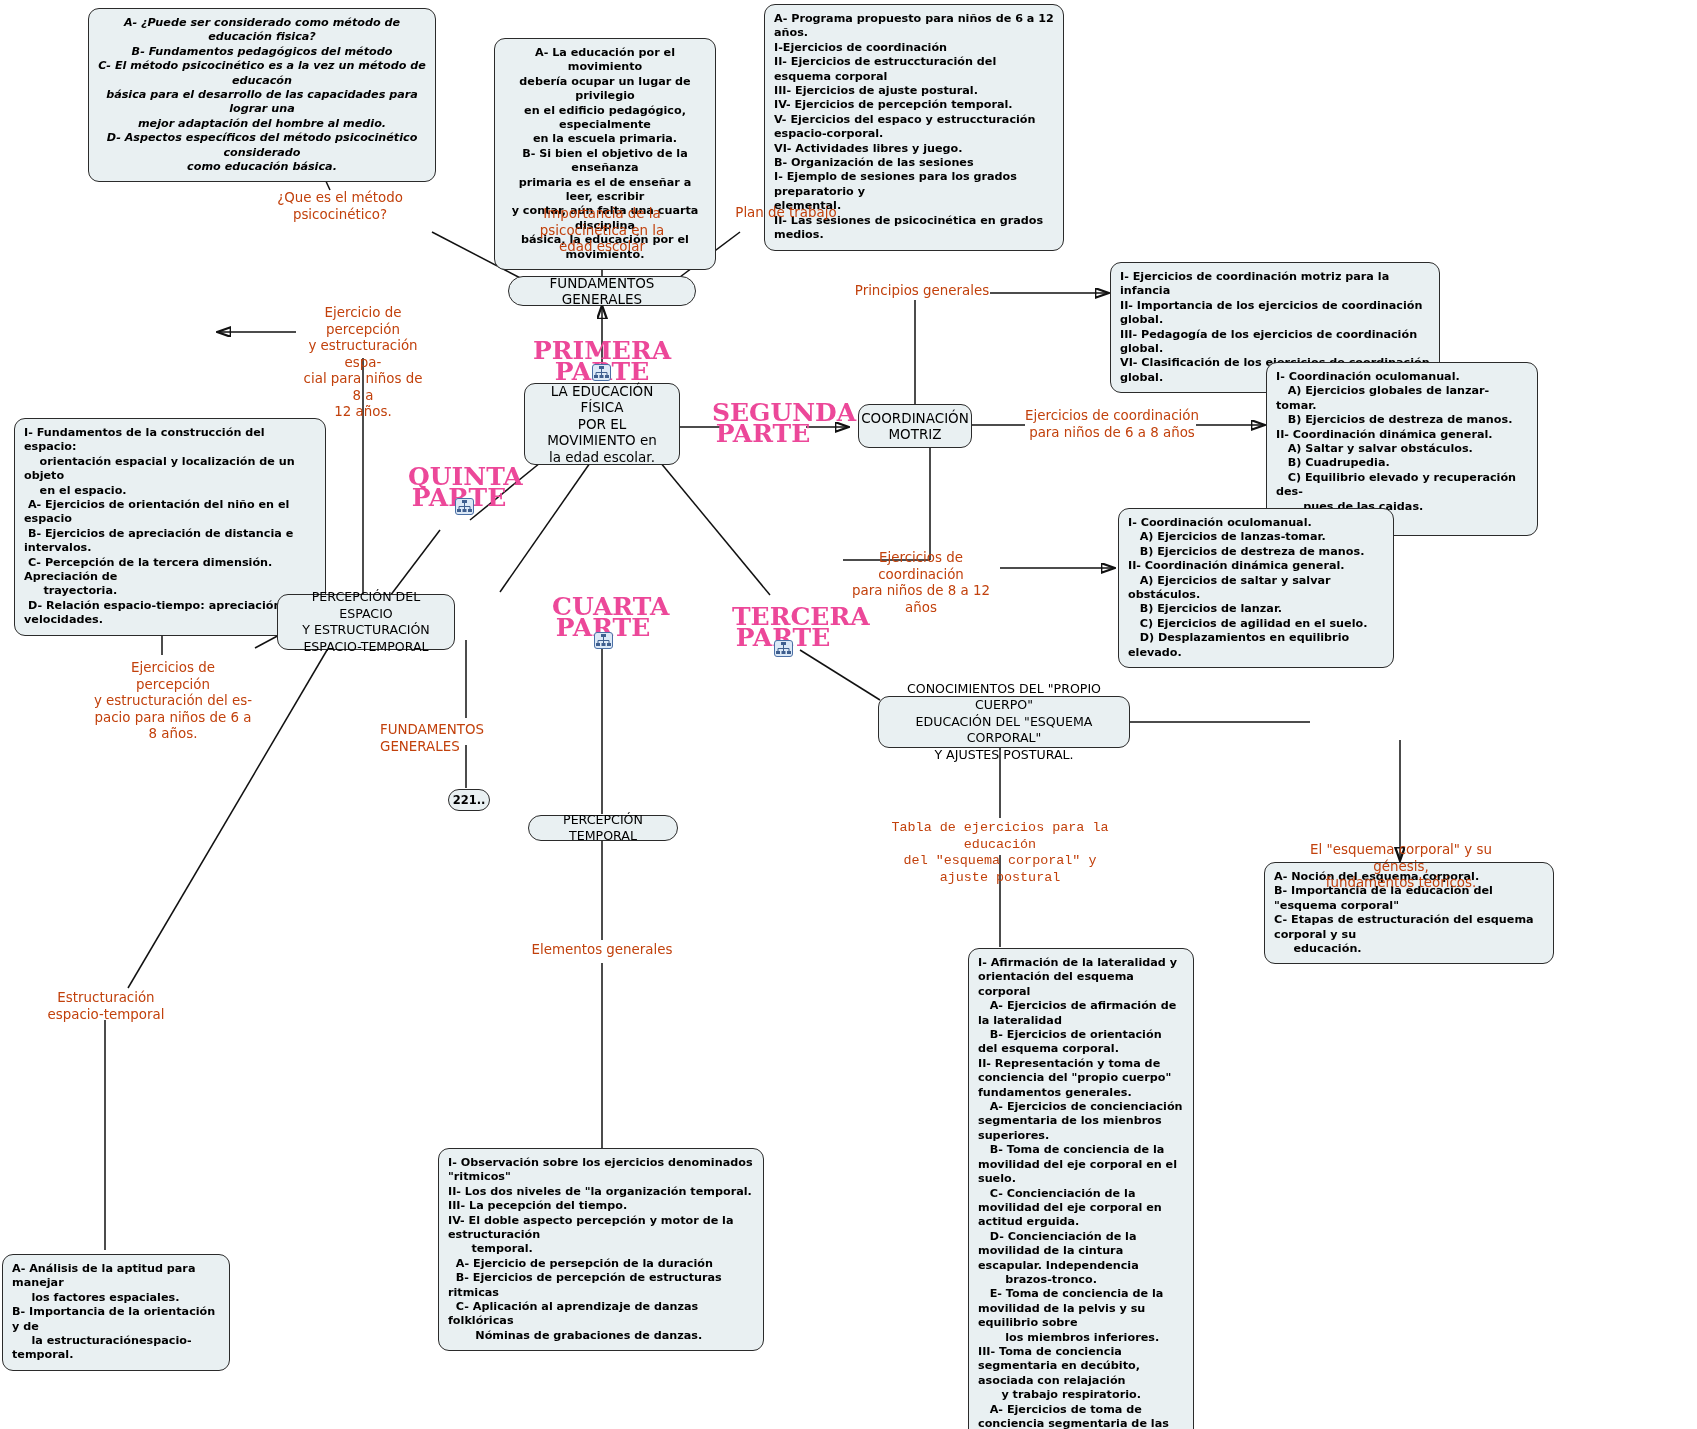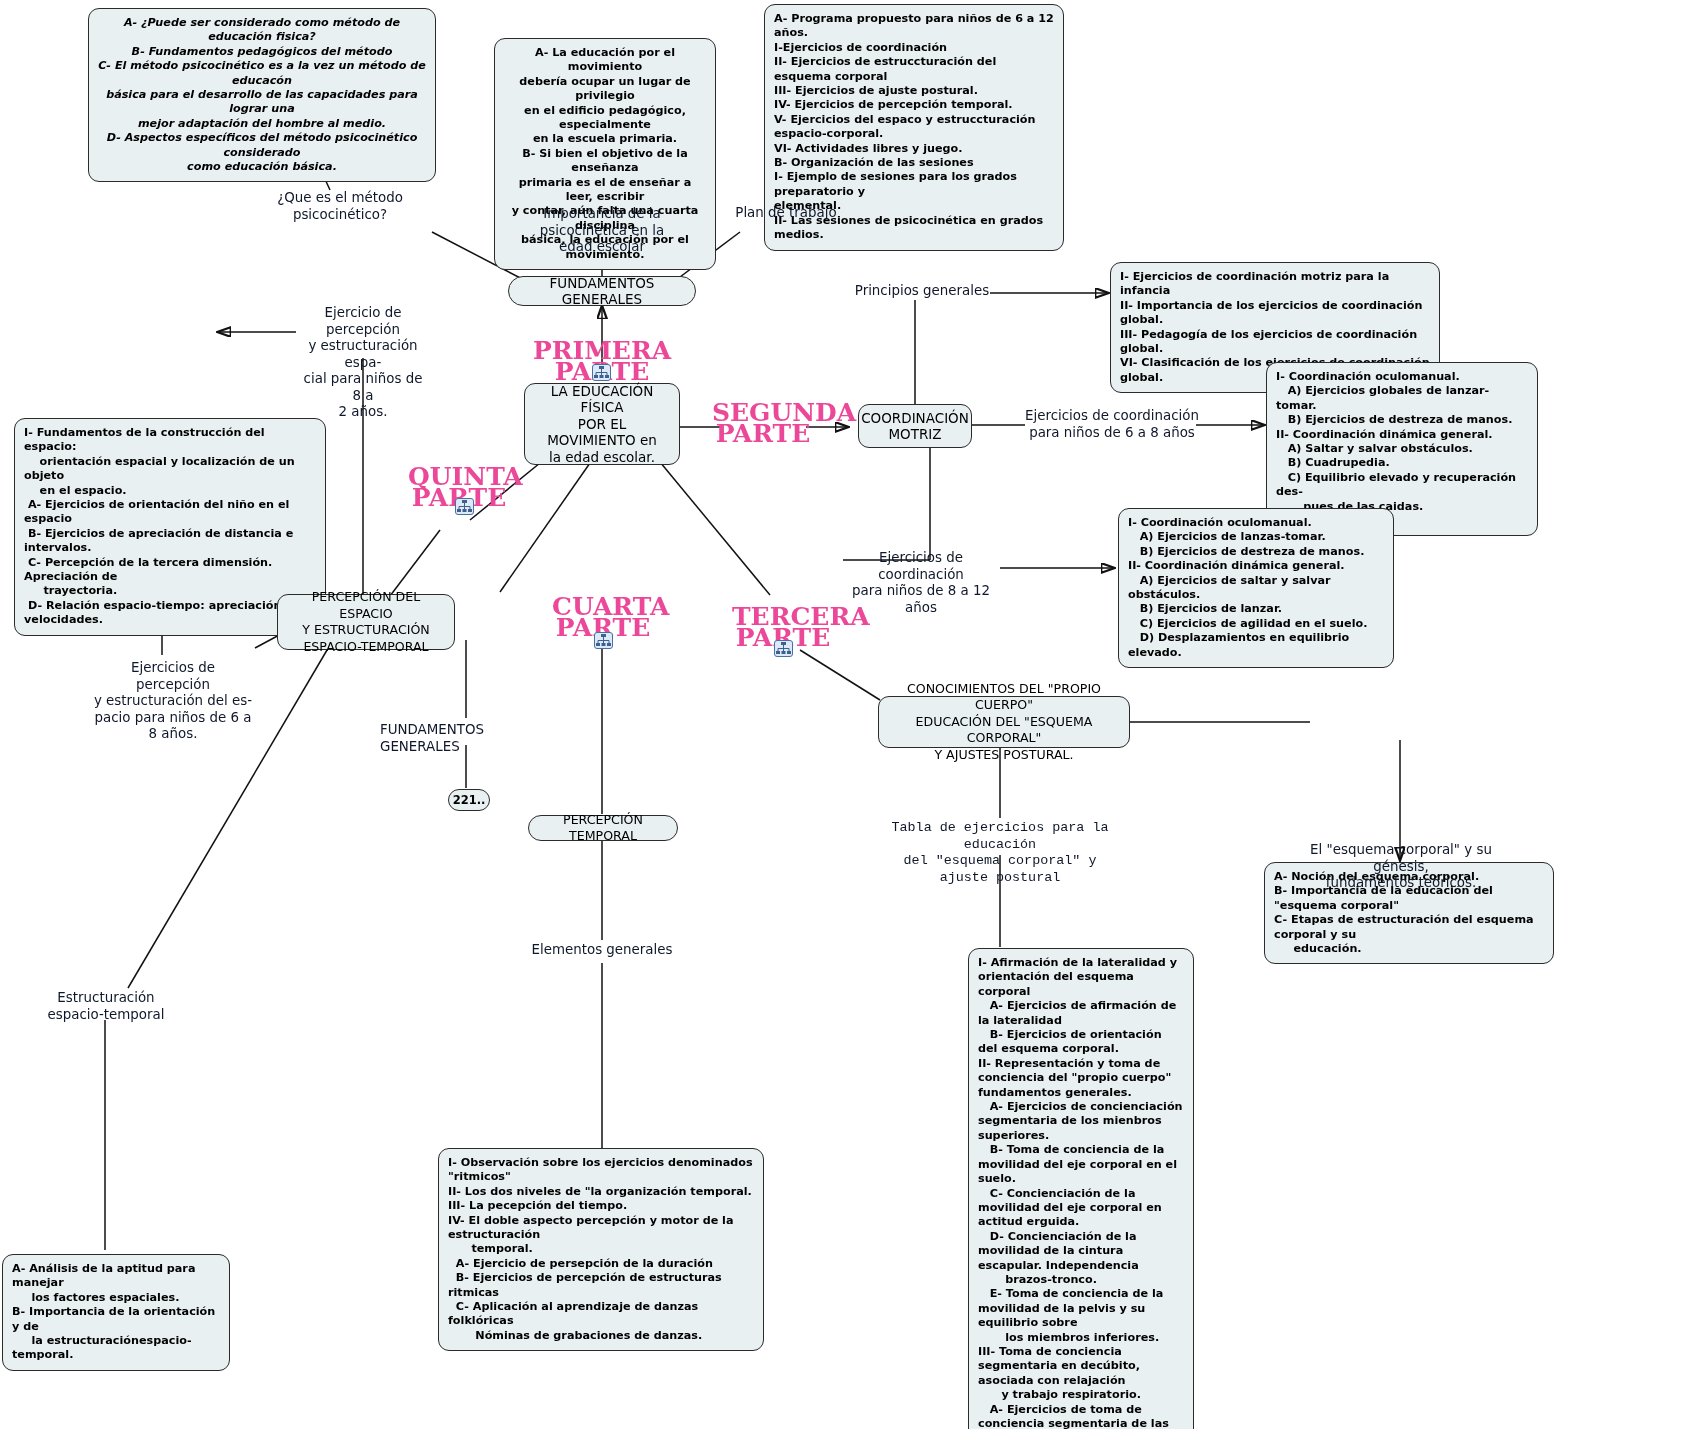--- a/index.html
+++ b/index.html
@@ -45,21 +45,21 @@
     display: flex;
     align-items: center;
     justify-content: center;
     font-family: "DejaVu Sans", "Liberation Sans", sans-serif;
   }
   
   .phrase {
     position: absolute;
     font-size: 13.4px;
     line-height: 16.5px;
-    color: #0f172a;
+    color: #c2410c;
     text-align: center;
     white-space: pre-wrap;
     font-family: "DejaVu Sans", "Liberation Sans", sans-serif;
   }
   
   .partlabel {
     position: absolute;
     font-family: "DejaVu Serif", "Liberation Serif", serif;
     font-weight: bold;
     font-size: 25px;
@@ -306,21 +306,21 @@
 
   <div class="phrase" style="left:1024px; top:408px; width:176px;">Ejercicios de coordinación
 para niños de 6 a 8 años</div>
 
   <div class="phrase" style="left:840px; top:550px; width:162px;">Ejercicios de coordinación
 para niños de 8 a 12 años</div>
 
   <div class="phrase" style="left:298px; top:305px; width:130px;">Ejercicio de percepción
 y estructuración espa-
 cial para niños de 8 a
-2 años.</div>
+12 años.</div>
 
   <div class="phrase" style="left:92px; top:660px; width:162px;">Ejercicios de percepción
 y estructuración del es-
 pacio para niños de 6 a
 8 años.</div>
 
   <div class="phrase" style="left:36px; top:990px; width:140px;">Estructuración
 espacio-temporal</div>
 
   <div class="phrase" style="left:380px; top:722px; width:176px; text-align:left;">FUNDAMENTOS GENERALES</div>

